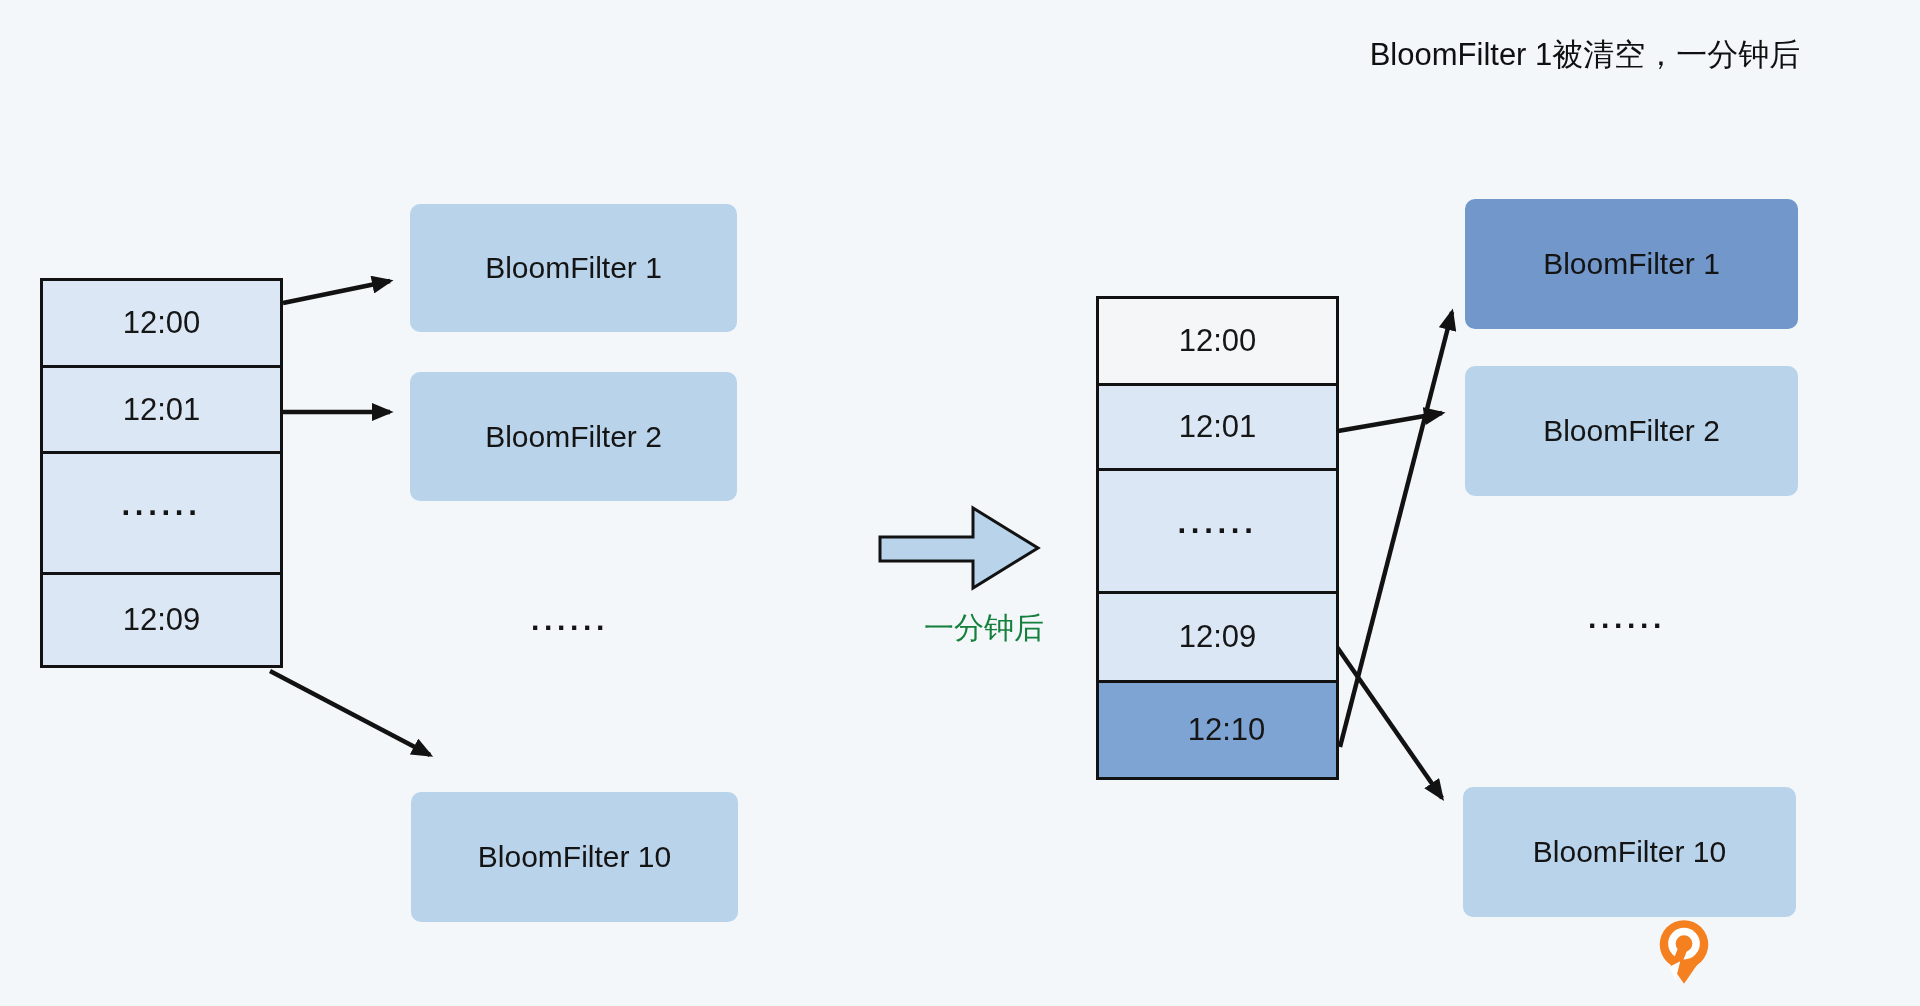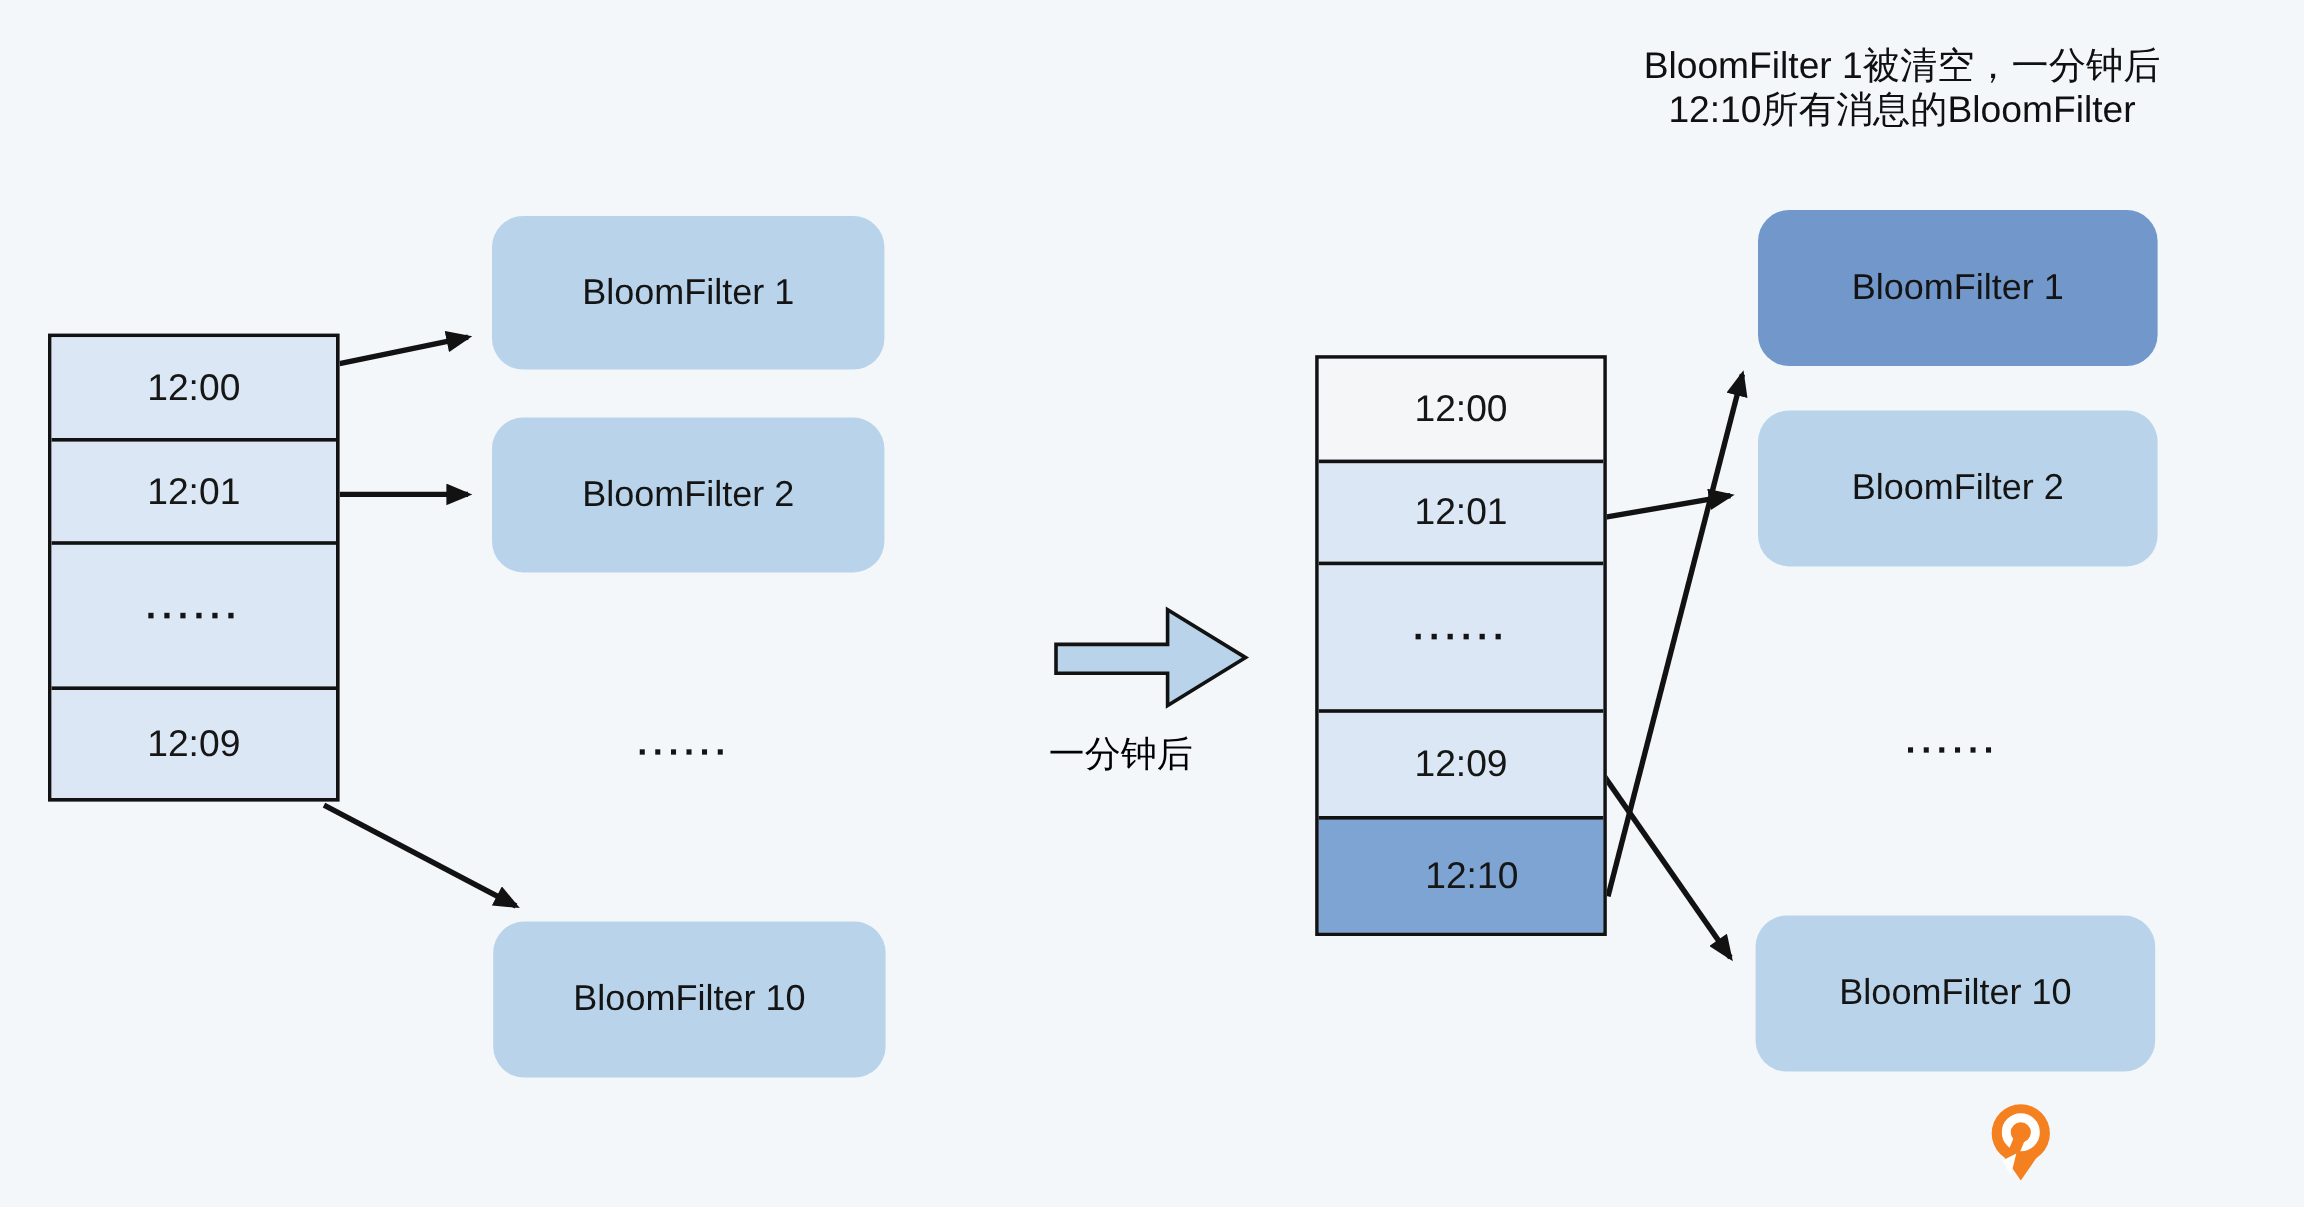--- a/index.html
+++ b/index.html
@@ -48,46 +48,46 @@
   .table-left .r3{height:121px;}
   .table-left .r4{height:93px;}
   .table-right{left:1096px;top:296px;width:243px;height:484px;}
   .table-right .r1{height:84px;}
   .table-right .r2{height:85px;}
   .table-right .r3{height:123px;}
   .table-right .r4{height:89px;}
   .table-right .r5{height:97px;}
 
   .filter-box{
-    position:absolute;width:330px;height:129px;border-radius:26px;
+    position:absolute;width:330px;height:129px;border-radius:10px;
     background:var(--filter-light);
     display:flex;align-items:center;justify-content:center;
-    font-size:30px;color:#141414;
+    font-size:30px;color:#141414;margin-top:24px;
   }
   .filter-box.dark{background:var(--filter-dark);}
   .bf1-left{left:410px;top:180px;width:327px;height:128px;}
   .bf2-left{left:410px;top:348px;width:327px;height:129px;}
   .bf10-left{left:411px;top:768px;width:327px;height:130px;}
   .bf1-right{left:1465px;top:175px;width:333px;height:130px;}
   .bf2-right{left:1465px;top:342px;width:333px;height:130px;}
   .bf10-right{left:1463px;top:763px;width:333px;height:130px;}
 
   .dots-text{
     font-weight:700;letter-spacing:3px;font-size:30px;color:#141414;
   }
   .dots-free{
     position:absolute;width:200px;height:50px;
     display:flex;align-items:center;justify-content:center;
   }
   .dots-left-pos{left:470px;top:603px;}
   .dots-right-pos{left:1527px;top:601px;}
 
   .transition-label{
-    position:absolute;left:832px;top:608px;width:204px;
-    text-align:center;font-size:30px;color:#000000;
+    position:absolute;left:882px;top:608px;width:204px;
+    text-align:center;font-size:30px;color:#15803d;
   }
 
   .logo{
     position:absolute;left:1656px;top:916px;height:72px;
     display:flex;align-items:center;gap:9px;
   }
   .logo-text{font-size:40px;color:var(--logo-text);letter-spacing:1px;}
 </style>
 </head>
 <body>
@@ -104,21 +104,20 @@
     <line x1="283" y1="412" x2="390" y2="412" stroke="var(--line)" stroke-width="4.5" marker-end="url(#ah)"></line>
     <line x1="270" y1="671" x2="430" y2="755" stroke="var(--line)" stroke-width="4.5" marker-end="url(#ah)"></line>
     <line x1="1338" y1="431" x2="1442" y2="413" stroke="var(--line)" stroke-width="4.5" marker-end="url(#ah)"></line>
     <line x1="1340" y1="747" x2="1452" y2="312" stroke="var(--line)" stroke-width="4.5" marker-end="url(#ah)"></line>
     <line x1="1337" y1="647" x2="1442" y2="798" stroke="var(--line)" stroke-width="4.5" marker-end="url(#ah)"></line>
     <polygon points="880,537 973,537 973,508 1038,548 973,588 973,561 880,561" fill="var(--arrow-fill)" stroke="var(--line)" stroke-width="3" stroke-linejoin="miter"></polygon>
   </svg>
 
   <div class="caption">
     <div>BloomFilter 1被清空，一分钟后</div>
-    <div>12:10所有消息的BloomFilter</div>
   </div>
 
   <div class="time-table table-left">
     <div class="row r1">12:00</div>
     <div class="row r2">12:01</div>
     <div class="row r3 dots-text">······</div>
     <div class="row r4">12:09</div>
   </div>
 
   <div class="filter-box bf1-left">BloomFilter 1</div>

